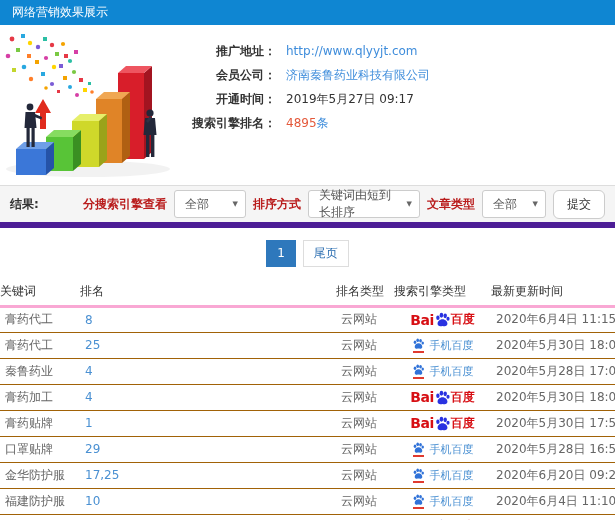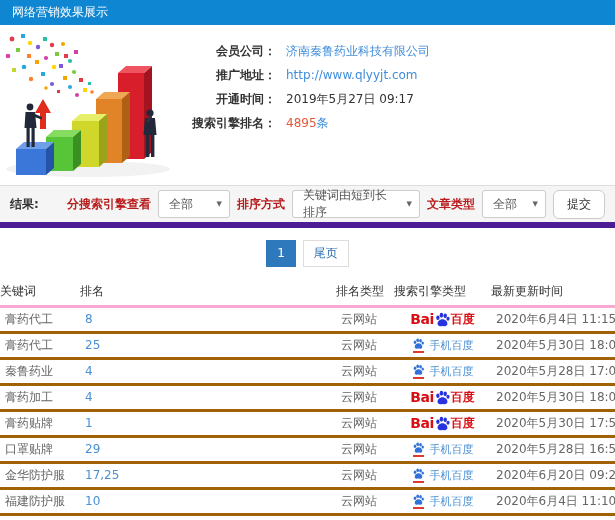--- a/index.html
+++ b/index.html
@@ -25,41 +25,41 @@
   .results-panel { border-top:1px solid #ddd; border-bottom:1px solid #e5e5e5; }
   .panel-heading { background:#f5f5f5; border-bottom:6px solid #4c1d95; height:42px;
     display:flex; align-items:center; padding:0 10px; font-size:12px; }
   .result-label { font-weight:bold; color:#333; }
   .filters { margin-left:auto; display:flex; align-items:center; gap:7px; }
   .filter-label { font-weight:bold; color:#b91c1c; white-space:nowrap; }
   .select-box { border:1px solid #ccc; border-radius:3px; background:#fff; height:28px;
     display:inline-flex; align-items:center; padding:0 7px 0 10px; color:#555;
     cursor:pointer; }
   .select-box .caret { font-size:7px; color:#666; margin-left:auto; padding-left:8px; }
-  .sel-engine { width:72px; } .sel-sort { width:128px; } .sel-article { width:64px; }
+  .sel-engine { width:72px; } .sel-sort { width:112px; } .sel-article { width:64px; }
   .submit-btn { border:1px solid #ccc; border-radius:6px; background:#fff; height:29px;
     padding:0 13px; font-size:12px; color:#333; cursor:pointer; }
 
   
   .pagination { display:flex; justify-content:center; align-items:center;
     padding:12px 0 11px; font-size:12px; }
   .page-group { display:flex; }
   .page-item { border:1px solid #ddd; height:27px; line-height:25px; min-width:27px;
     text-align:center; color:#2a6db0; background:#fff; padding:0 10px; cursor:pointer; }
   .page-group .page-item + .page-item { margin-left:-1px; }
   .page-item.active { background:#2e78bc; border-color:#2e78bc; color:#fff; }
   .page-last { margin-left:7px; }
 
   
   table { width:100%; border-collapse:collapse; font-size:12px; table-layout:fixed; }
   col.c-kw{width:80px;} col.c-rank{width:256px;} col.c-type{width:58px;}
   col.c-eng{width:97px;} col.c-time{width:124px;}
   th { text-align:left; font-weight:normal; color:#333; padding:0 0; height:28px;
     border-bottom:3px solid #f9a8d4; }
-  td { padding:0 5px; height:26px; border-bottom:3px solid #a16207; color:#666;
+  td { padding:0 5px; height:26px; border-bottom:1px solid #a16207; color:#666;
     vertical-align:middle; white-space:nowrap; overflow:hidden; }
   td.rank { color:#4a90d2; cursor:pointer; }
   td.engine { text-align:center; }
 
   
   .baidu-logo { display:inline-flex; align-items:center; }
   .bai { color:#d70f14; font-weight:bold; font-size:14px; letter-spacing:-.5px; }
   .du { color:#d70f14; font-weight:bold; font-size:12px; }
   .mobile-baidu { display:inline-flex; align-items:center; gap:5px; }
   .mb-icon { display:inline-flex; flex-direction:column; align-items:center; }
@@ -156,26 +156,26 @@
       <circle cx="150" cy="84" r="3.6"></circle>
       <path d="M145 89 L155 89 L156.5 106 L143.5 106 Z"></path>
       <path d="M146 92 L150 87 L152 89 L148 94 Z" fill="#2d3346"></path>
       <rect x="146" y="106" width="3.4" height="22"></rect>
       <rect x="151" y="106" width="3.4" height="22"></rect>
     </g>
   </svg>
 
   <div class="info-list">
     <div class="info-row">
+      <span class="info-label">推广地址：</span>
+      <a class="info-value link">http://www.qlyyjt.com</a>
+    </div>
+    <div class="info-row">
       <span class="info-label">会员公司：</span>
       <a class="info-value link">济南秦鲁药业科技有限公司</a>
-    </div>
-    <div class="info-row">
-      <span class="info-label">推广地址：</span>
-      <a class="info-value link">http://www.qlyyjt.com</a>
     </div>
     <div class="info-row">
       <span class="info-label">开通时间：</span>
       <span class="info-value">2019年5月27日 09:17</span>
     </div>
     <div class="info-row">
       <span class="info-label">搜索引擎排名：</span>
       <span class="info-value"><span class="count-num">4895</span><span class="count-unit">条</span></span>
     </div>
   </div>

